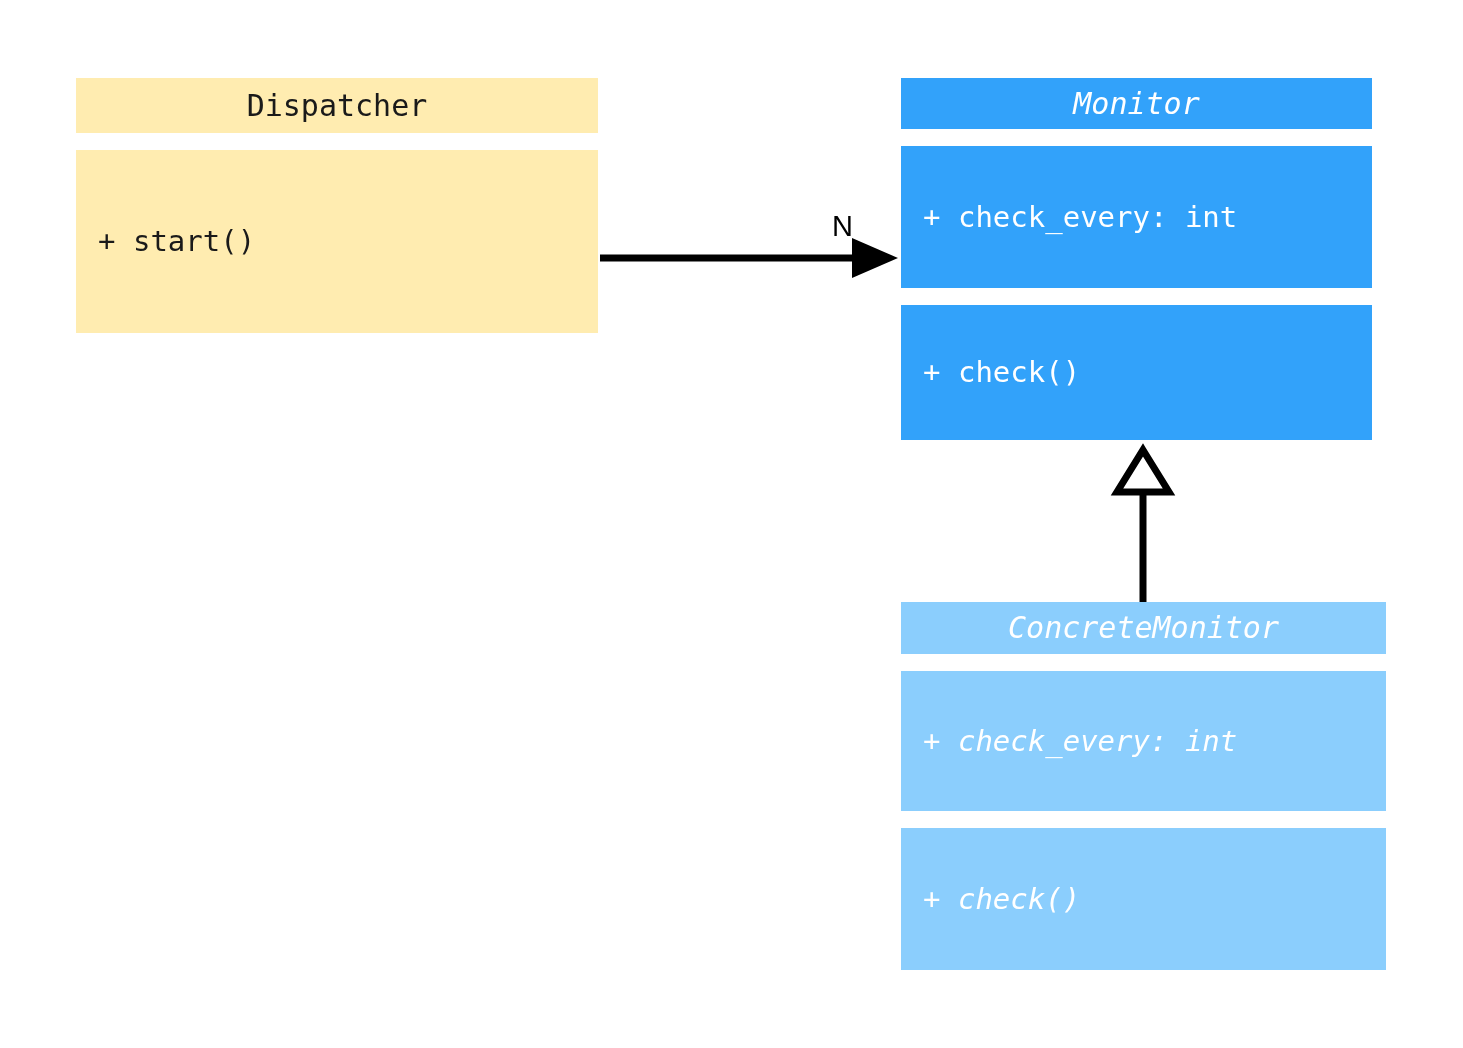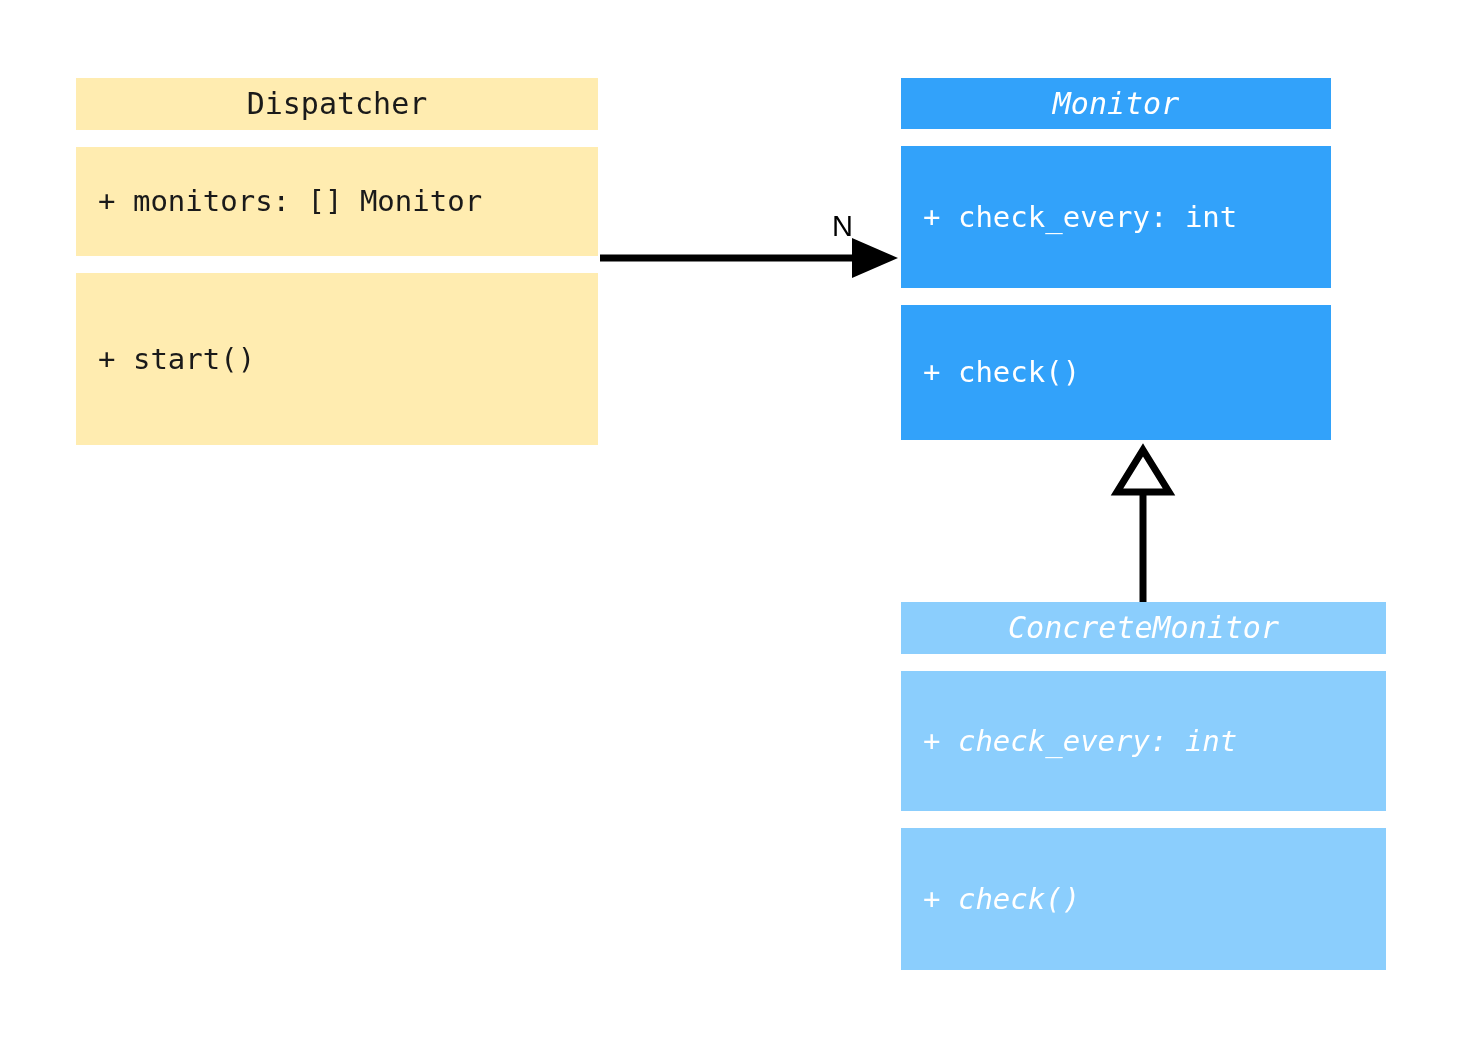--- a/index.html
+++ b/index.html
@@ -87,29 +87,26 @@
 </style>
 </head>
 <body>
 
 <div id="canvas">
 
   <div class="uml-class theme-yellow" style="left:76px; top:78px; width:522px; height:367px;">
     <div class="compartment title-compartment" style="height:55px;">
       <div class="class-title">Dispatcher</div>
     </div>
-    <div class="compartment member-compartment" style="height:117px;">
-      <div class="member-line">+ monitors: [] Monitor</div>
-    </div>
     <div class="compartment member-compartment" style="height:183px;">
       <div class="member-line">+ start()</div>
     </div>
   </div>
 
-  <div class="uml-class theme-blue" style="left:901px; top:78px; width:430px; height:362px;">
+  <div class="uml-class theme-blue" style="left:901px; top:78px; width:471px; height:362px;">
     <div class="compartment title-compartment" style="height:55px;">
       <div class="class-title abstract">Monitor</div>
     </div>
     <div class="compartment member-compartment" style="height:152px;">
       <div class="member-line">+ check_every: int</div>
     </div>
     <div class="compartment member-compartment" style="height:145px;">
       <div class="member-line">+ check()</div>
     </div>
   </div>

